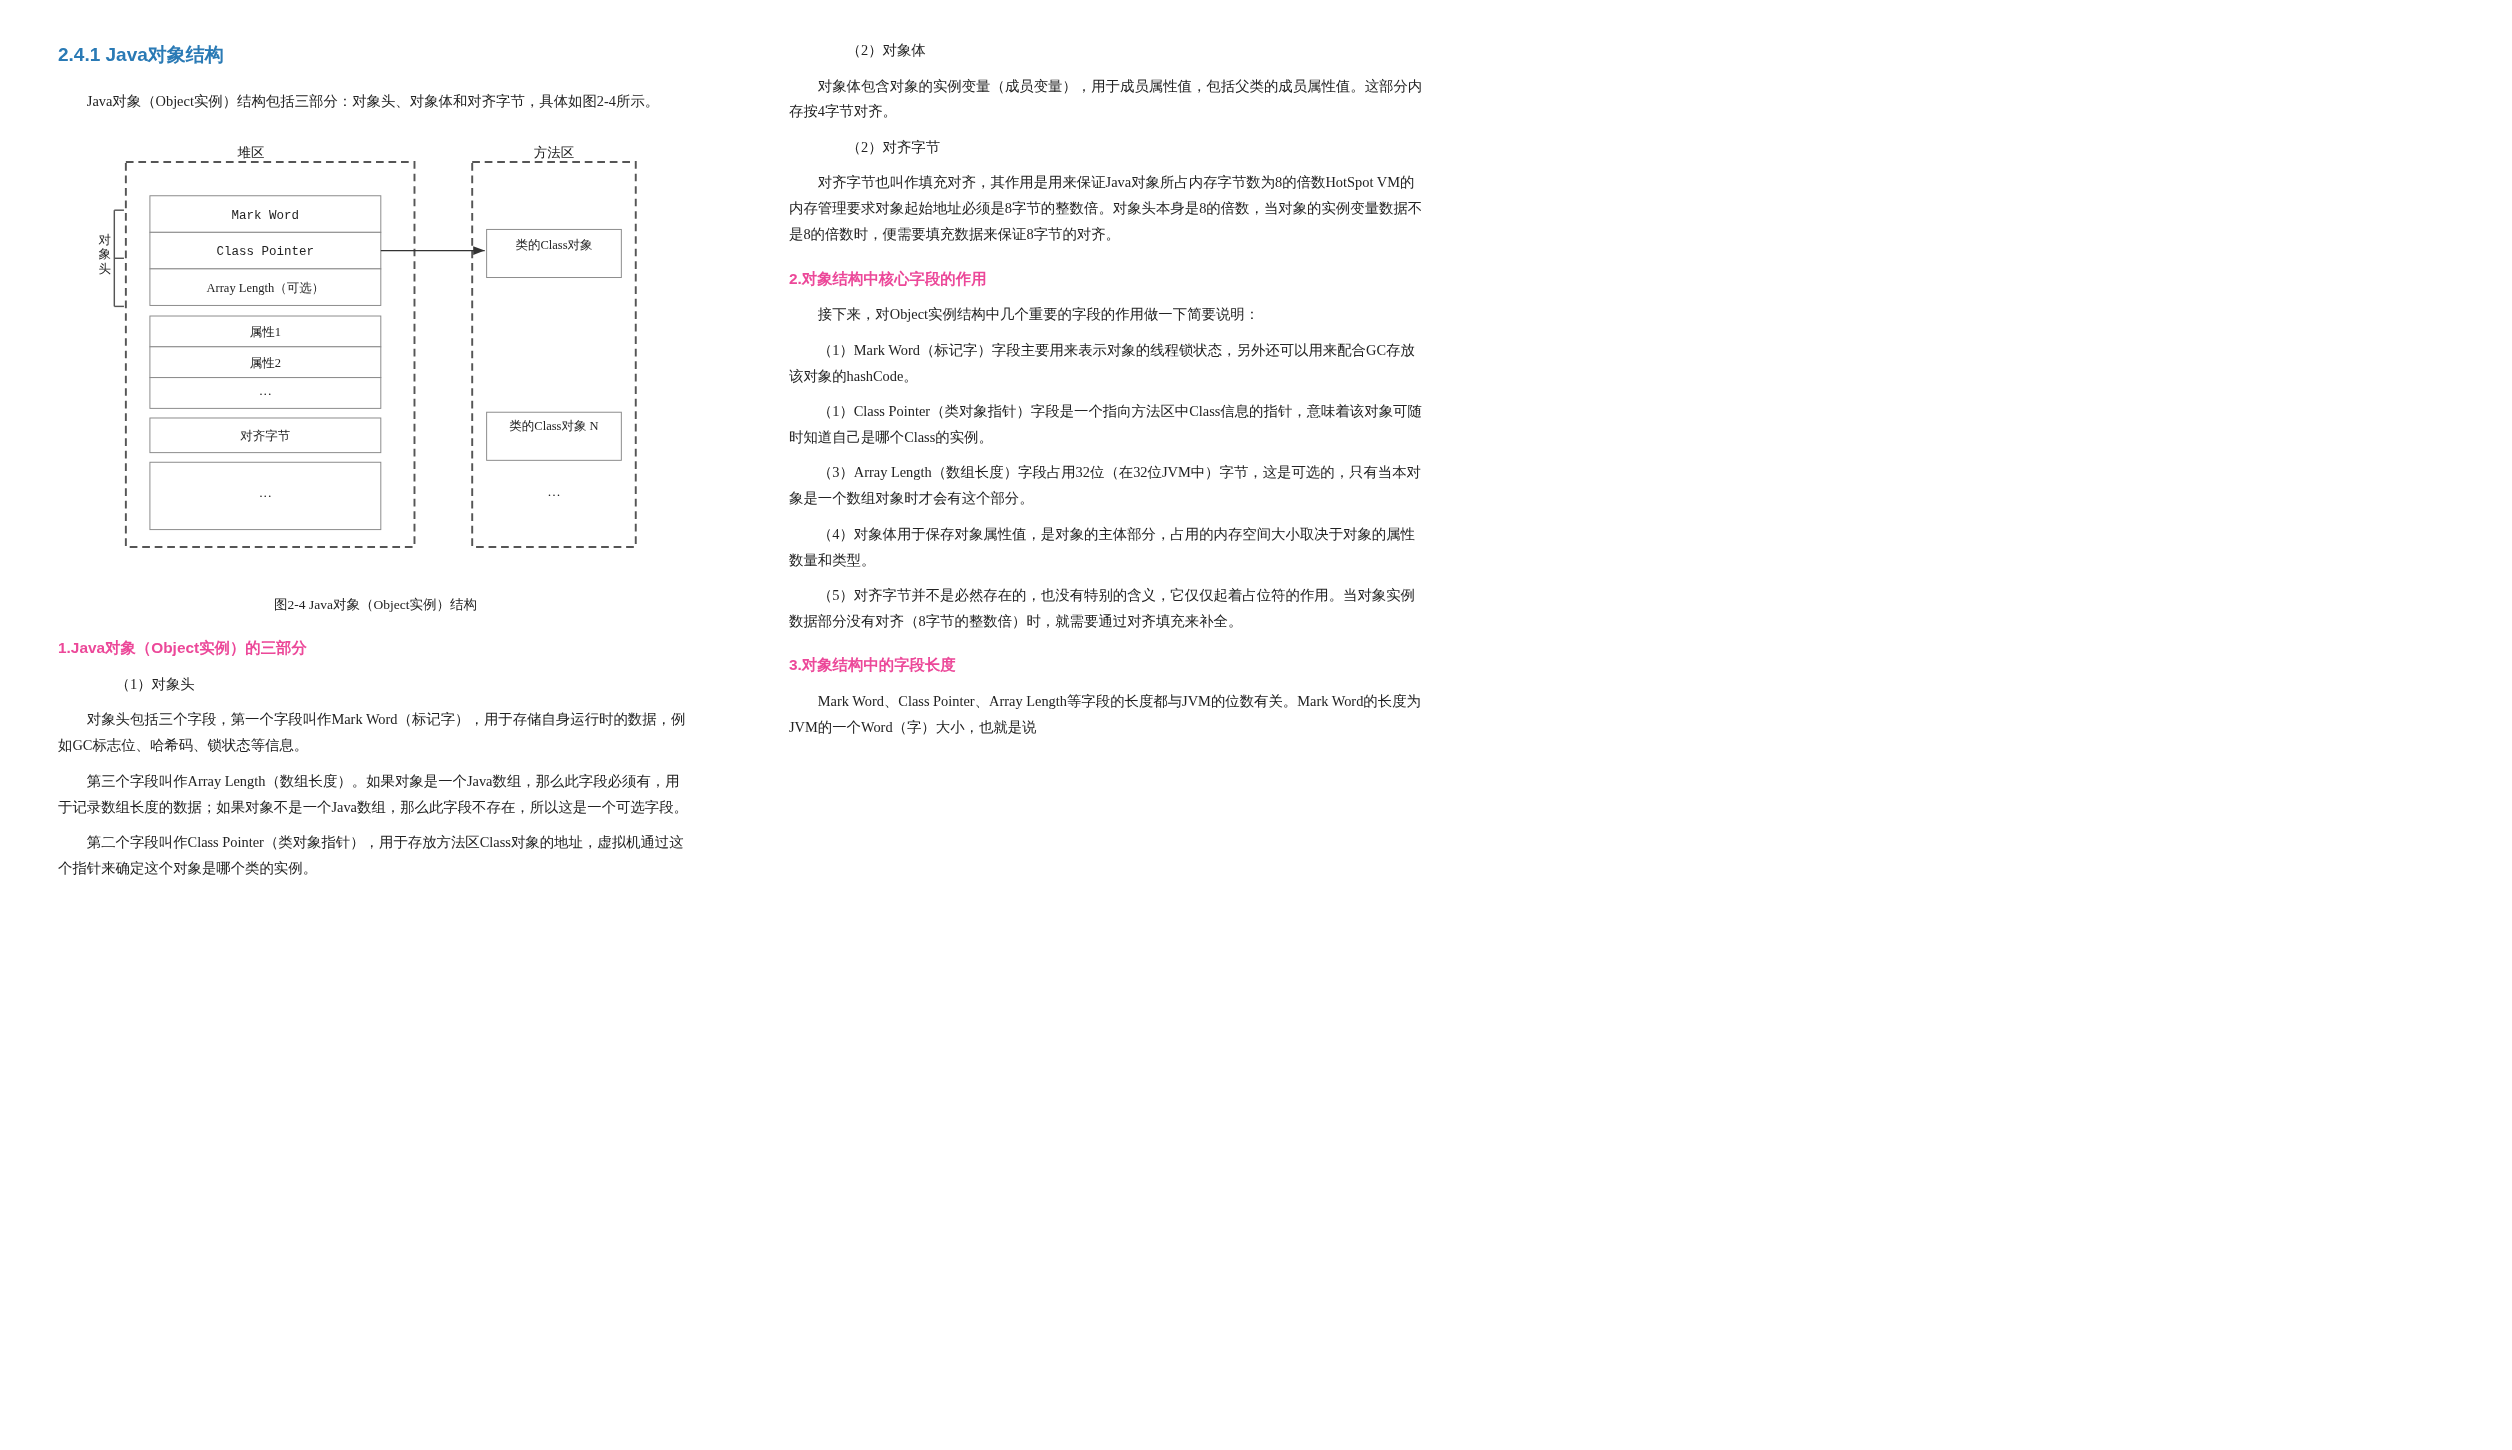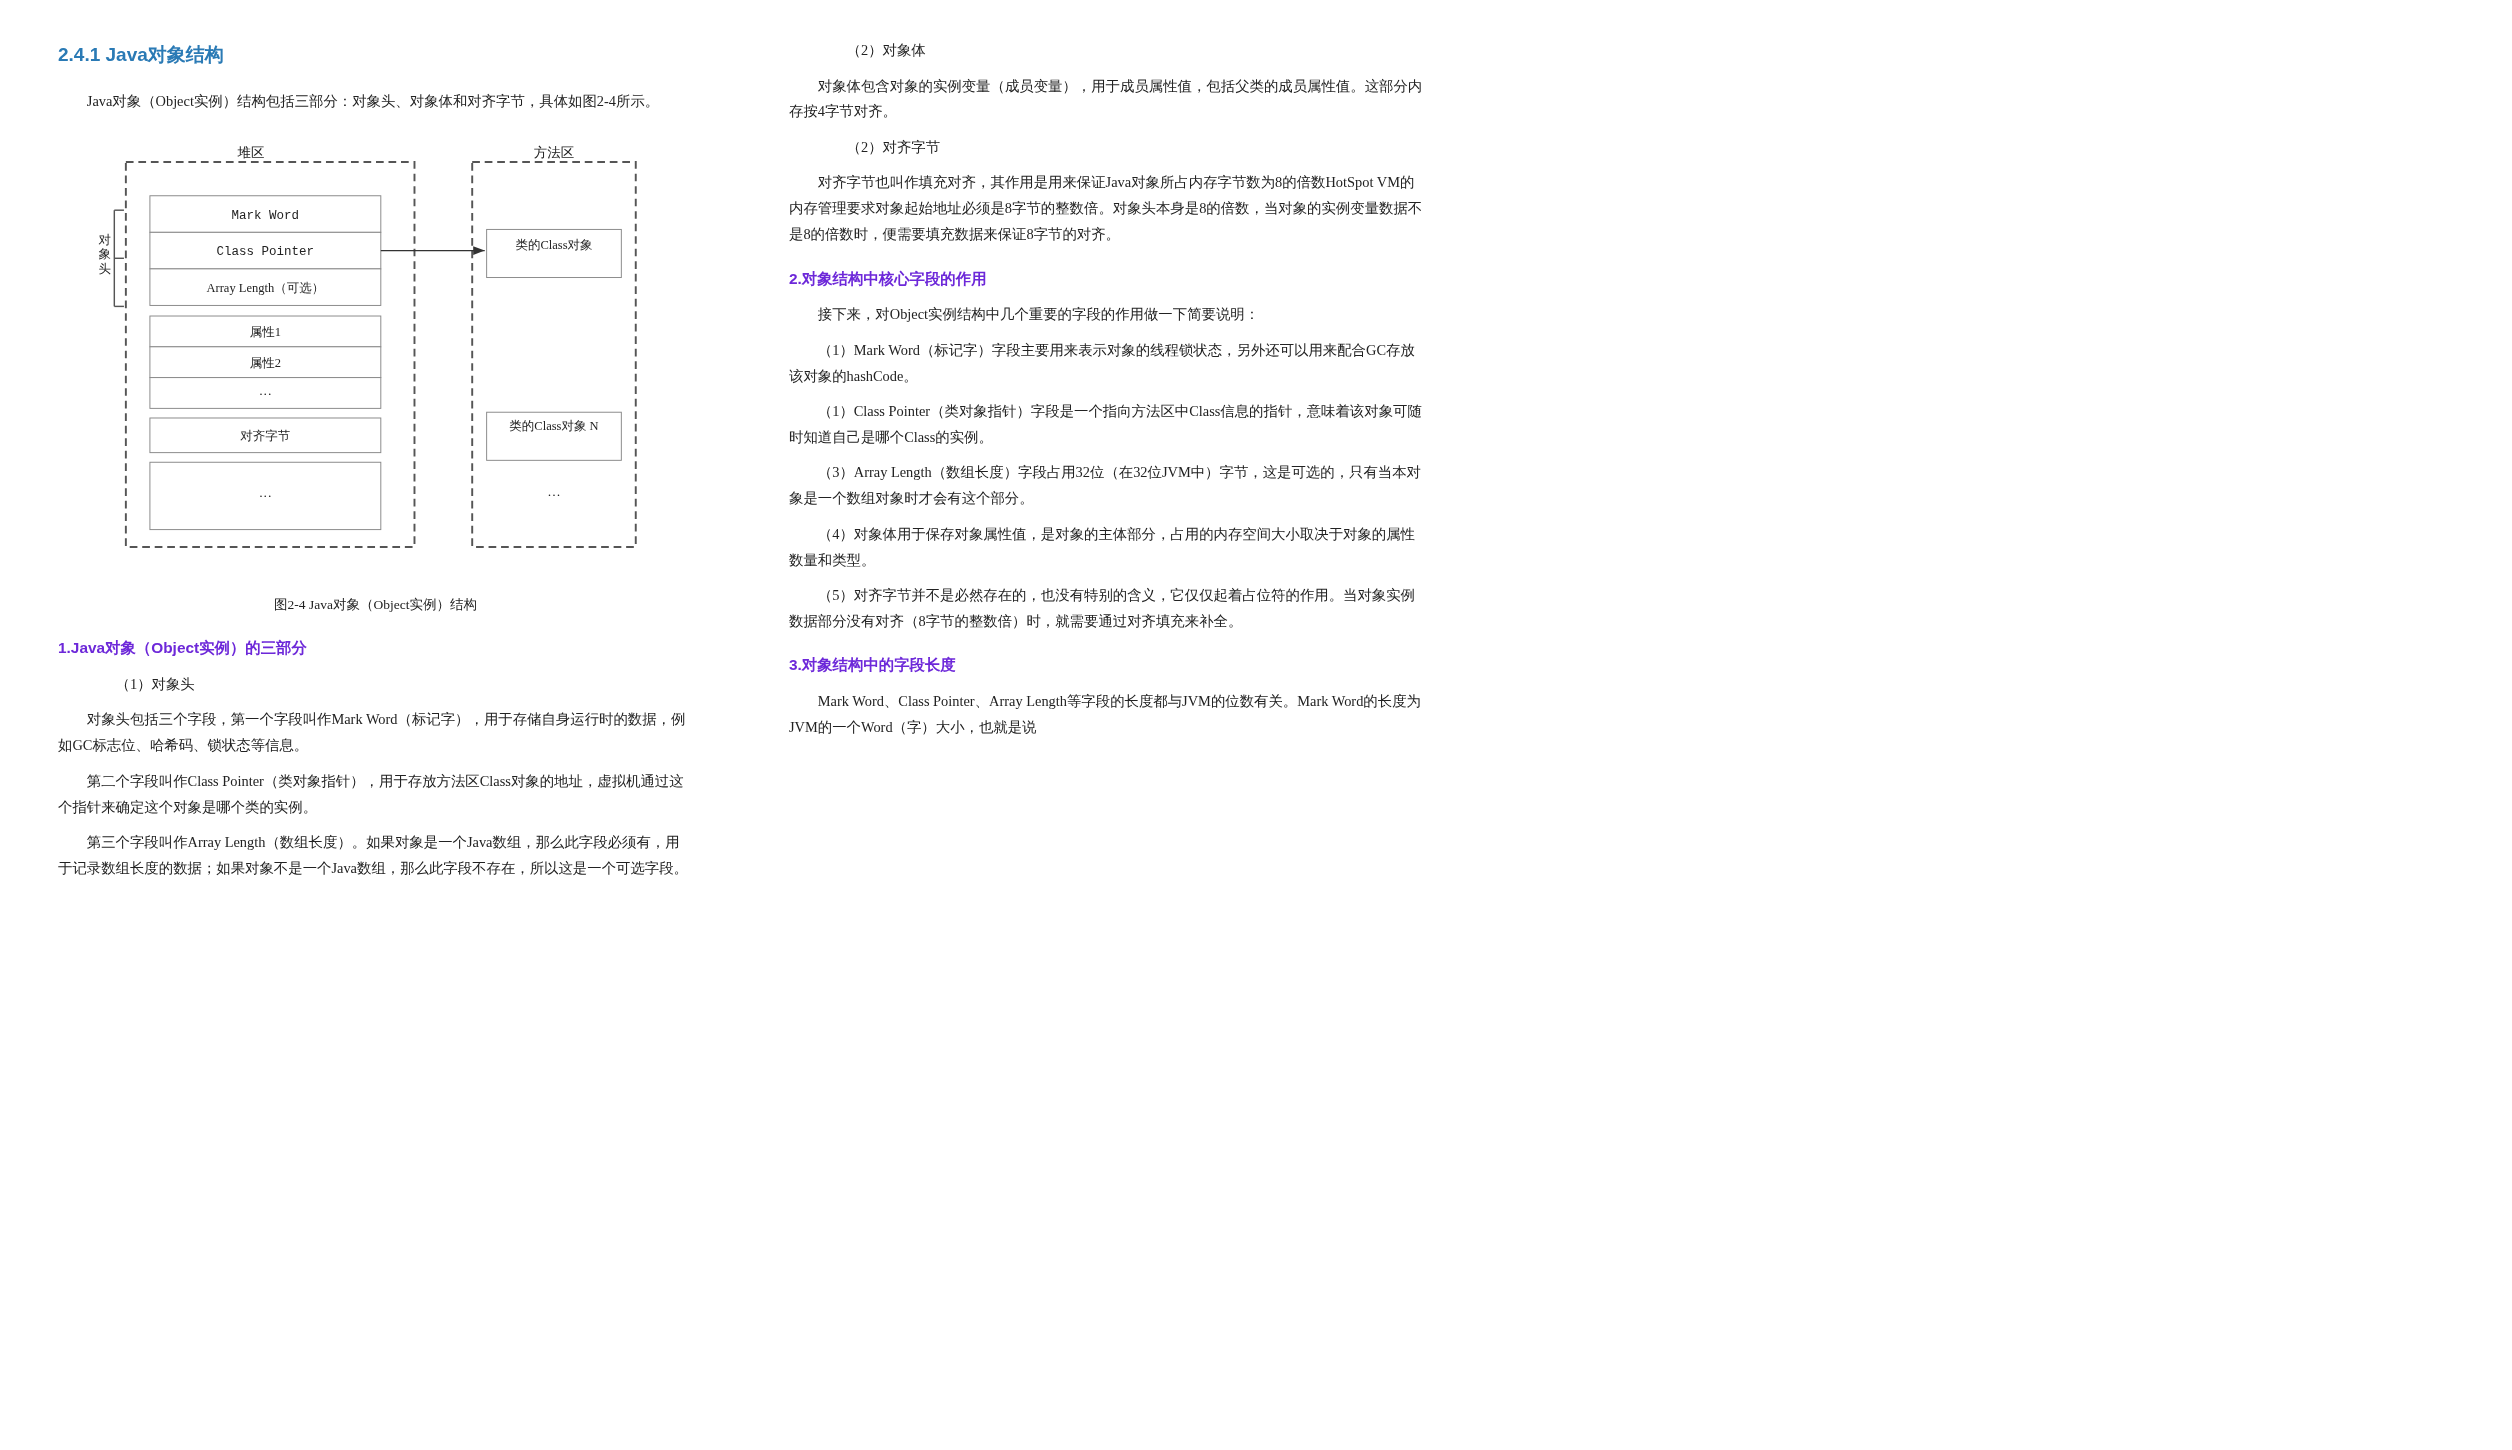--- a/index.html
+++ b/index.html
@@ -28,21 +28,21 @@
       padding-left: 19px;
     }
     .section-title {
       color: #2a7ab5;
       font-size: 19px;
       font-weight: bold;
       margin-bottom: 17.3px;
       font-family: "Microsoft YaHei", "微软雅黑", sans-serif;
     }
     .subsection-title {
-      color: #6d28d9;
+      color: #ec4899;
       font-size: 15.4px;
       font-weight: bold;
       margin: 17.3px 0 9.6px 0;
       font-family: "Microsoft YaHei", "微软雅黑", sans-serif;
     }
     .body-text {
       text-indent: 2em;
       margin-bottom: 9.6px;
       font-size: 14.4px;
       line-height: 1.8;
@@ -142,22 +142,22 @@
           </defs>
         </svg>
       </div>
       <div class="diagram-caption">图2-4    Java对象（Object实例）结构</div>
     </div>
 
     <div class="subsection-title">1.Java对象（Object实例）的三部分</div>
 
     <p class="indent-text">（1）对象头</p>
     <p class="body-text">对象头包括三个字段，第一个字段叫作Mark Word（标记字），用于存储自身运行时的数据，例如GC标志位、哈希码、锁状态等信息。</p>
+    <p class="body-text">第三个字段叫作Array Length（数组长度）。如果对象是一个Java数组，那么此字段必须有，用于记录数组长度的数据；如果对象不是一个Java数组，那么此字段不存在，所以这是一个可选字段。</p>
     <p class="body-text">第二个字段叫作Class Pointer（类对象指针），用于存放方法区Class对象的地址，虚拟机通过这个指针来确定这个对象是哪个类的实例。</p>
-    <p class="body-text">第三个字段叫作Array Length（数组长度）。如果对象是一个Java数组，那么此字段必须有，用于记录数组长度的数据；如果对象不是一个Java数组，那么此字段不存在，所以这是一个可选字段。</p>
   </div>
 
   <div class="right-column">
     <p class="indent-text">（2）对象体</p>
     <p class="body-text">对象体包含对象的实例变量（成员变量），用于成员属性值，包括父类的成员属性值。这部分内存按4字节对齐。</p>
 
     <p class="indent-text">（2）对齐字节</p>
     <p class="body-text">对齐字节也叫作填充对齐，其作用是用来保证Java对象所占内存字节数为8的倍数HotSpot VM的内存管理要求对象起始地址必须是8字节的整数倍。对象头本身是8的倍数，当对象的实例变量数据不是8的倍数时，便需要填充数据来保证8字节的对齐。</p>
 
     <div class="subsection-title">2.对象结构中核心字段的作用</div>

